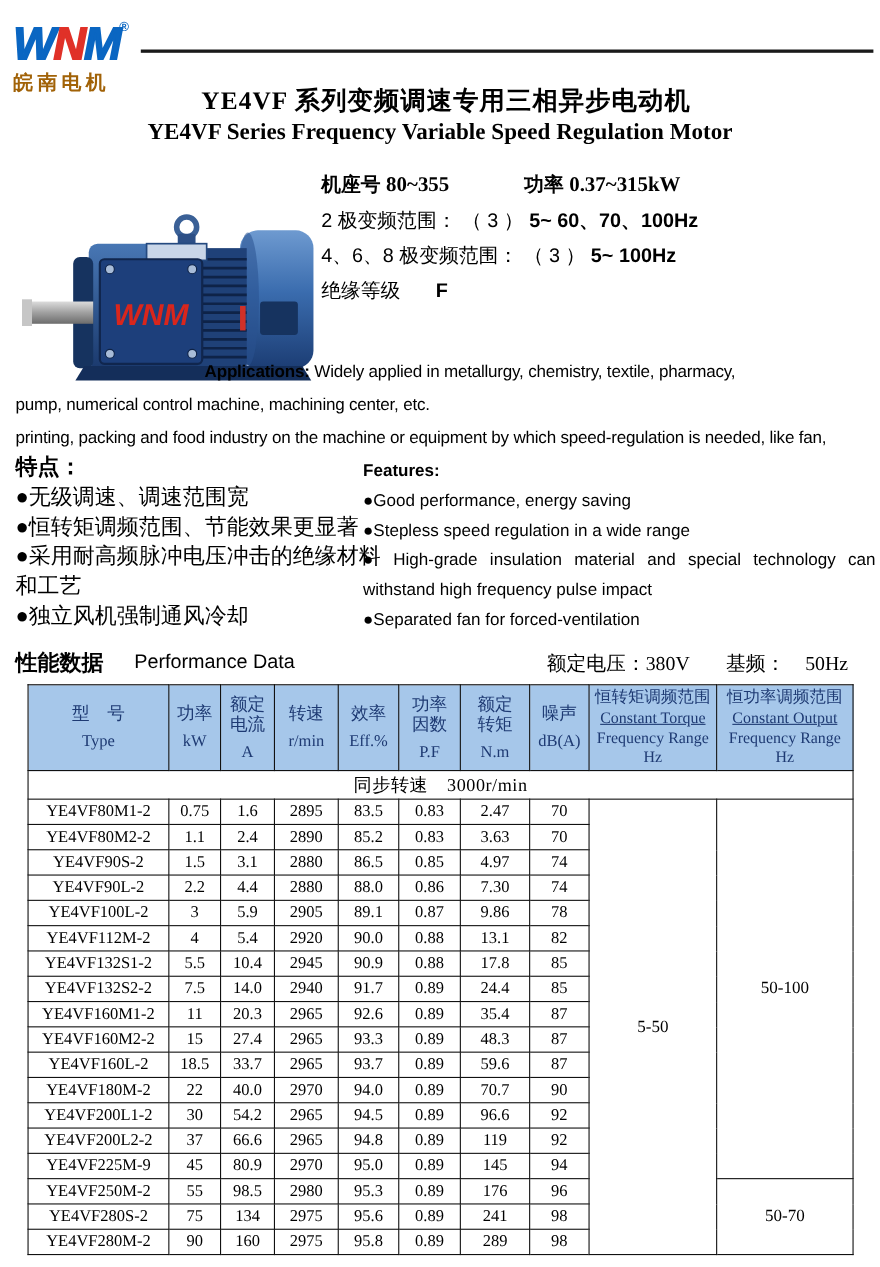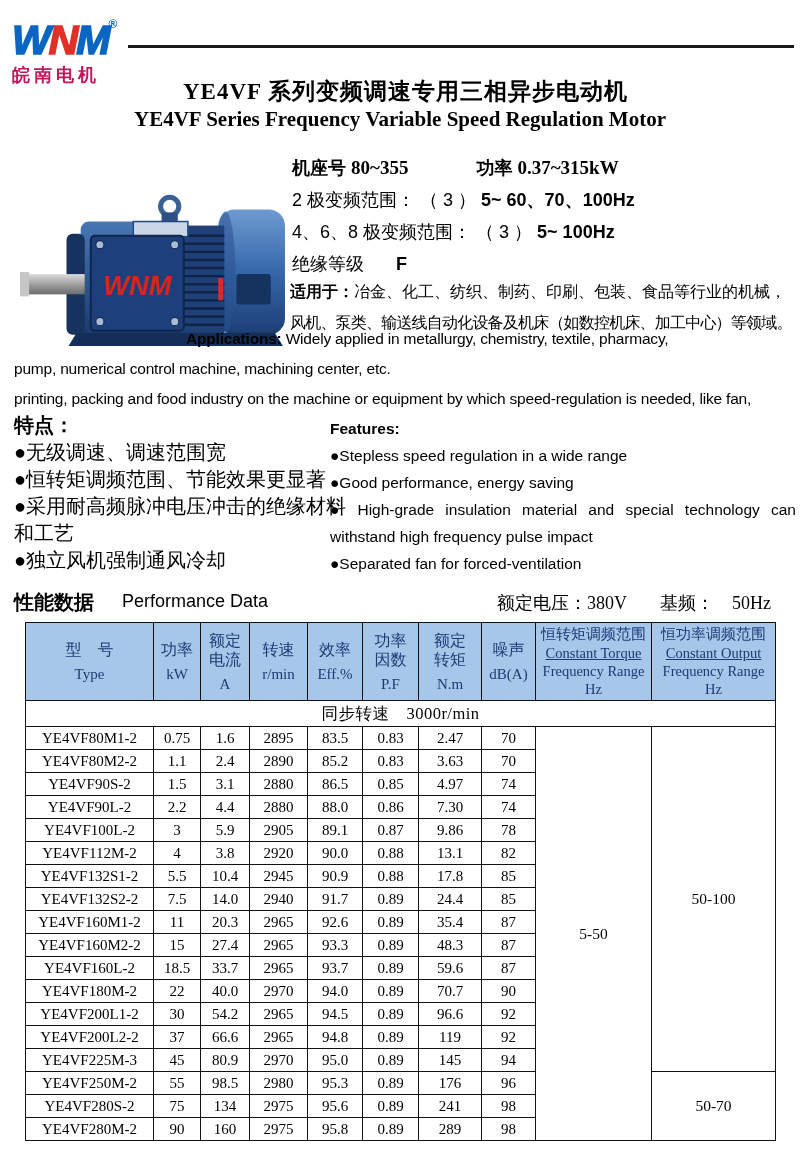--- a/index.html
+++ b/index.html
@@ -14,21 +14,21 @@
   .logo { position: absolute; left: 12px; top: 4px; }
   .logo-letters {
     font-family: "Liberation Sans", sans-serif;
     font-weight: 900; font-style: italic;
     font-size: 41px; line-height: 40px; letter-spacing: -2px;
   }
   .logo-letters span { -webkit-text-stroke: 1.6px currentColor; }
   .logo-letters .l-blue { color: var(--logo-blue, #0a66c2); }
   .logo-letters .l-red  { color: var(--logo-red, #e03128); }
   .logo-reg { font-size: 12px; font-style: normal; vertical-align: 26px; -webkit-text-stroke: 0 !important; color: var(--logo-blue, #0a66c2); letter-spacing: 0; }
-  .logo-cn { margin-top: 3px; font-size: 18px; font-weight: bold; letter-spacing: 4px; color: #be185d; }
+  .logo-cn { margin-top: 3px; font-size: 18px; font-weight: bold; letter-spacing: 4px; color: #a16207; }
 
   .header-rule { position: absolute; left: 128px; top: 45px; width: 666px; height: 3px; background: #1a1a1a; }
 
   
   .title-cn, .title-en {
     position: absolute; left: 0; width: 100%; text-align: center;
     font-family: "Liberation Serif", serif; font-weight: bold;
   }
   .title-cn { top: 76px; font-size: 23px; letter-spacing: 1px; padding-left: 11px; }
   .title-en { top: 107px; font-size: 21px; }
@@ -187,45 +187,41 @@
       <span>（ 3 ）</span>
       <span class="spec-val-bold">5~ 100Hz</span>
     </div>
     <div class="spec-line">
       <span>绝缘等级</span>
       <span class="spec-gap" style="width:22px"></span>
       <span class="spec-val-bold">F</span>
     </div>
   </div>
 
-  <div class="apply-cn">
-    <div><b>适用于：</b><span>冶金、化工、纺织、制药、印刷、包装、食品等行业的机械，</span></div>
-    <div class="tight">风机、泵类、输送线自动化设备及机床（如数控机床、加工中心）等领域。</div>
-  </div>
 
   <div class="apply-en">
     <div class="indent"><b>Applications:</b><span> Widely applied in metallurgy, chemistry, textile, pharmacy,</span></div>
     <div>pump, numerical control machine, machining center, etc.</div>
     <div>printing, packing and food industry on the machine or equipment by which speed-regulation is needed, like fan,</div>
   </div>
 
   <div class="features-cn">
     <div class="feat-title">特点：</div>
     <div>
         <div class="feat-item">●无级调速、调速范围宽</div>
         <div class="feat-item">●恒转矩调频范围、节能效果更显著</div>
         <div class="feat-item">●采用耐高频脉冲电压冲击的绝缘材料和工艺</div>
         <div class="feat-item">●独立风机强制通风冷却</div>
       </div>
   </div>
   <div class="features-en">
     <div class="feat-title">Features:</div>
     <div>
+        <div class="feat-item">●Good performance, energy saving</div>
         <div class="feat-item">●Stepless speed regulation in a wide range</div>
-        <div class="feat-item">●Good performance, energy saving</div>
         <div class="feat-item">● High-grade insulation material and special technology can withstand high frequency pulse impact</div>
         <div class="feat-item">●Separated fan for forced-ventilation</div>
       </div>
   </div>
 
   <div class="perf-row">
     <span class="perf-cn">性能数据</span>
     <span class="perf-en">Performance Data</span>
     <span class="perf-volt">额定电压：380V</span>
     <span class="perf-freq">基频：　50Hz</span>
@@ -364,21 +360,21 @@
           <td>5.9</td>
           <td>2905</td>
           <td>89.1</td>
           <td>0.87</td>
           <td>9.86</td>
           <td>78</td>
         </tr>
         <tr>
           <td>YE4VF112M-2</td>
           <td>4</td>
-          <td>3.8</td>
+          <td>5.4</td>
           <td>2920</td>
           <td>90.0</td>
           <td>0.88</td>
           <td>13.1</td>
           <td>82</td>
         </tr>
         <tr>
           <td>YE4VF132S1-2</td>
           <td>5.5</td>
           <td>10.4</td>
@@ -452,21 +448,21 @@
           <td>YE4VF200L2-2</td>
           <td>37</td>
           <td>66.6</td>
           <td>2965</td>
           <td>94.8</td>
           <td>0.89</td>
           <td>119</td>
           <td>92</td>
         </tr>
         <tr>
-          <td>YE4VF225M-3</td>
+          <td>YE4VF225M-9</td>
           <td>45</td>
           <td>80.9</td>
           <td>2970</td>
           <td>95.0</td>
           <td>0.89</td>
           <td>145</td>
           <td>94</td>
         </tr>
         <tr>
           <td>YE4VF250M-2</td>

